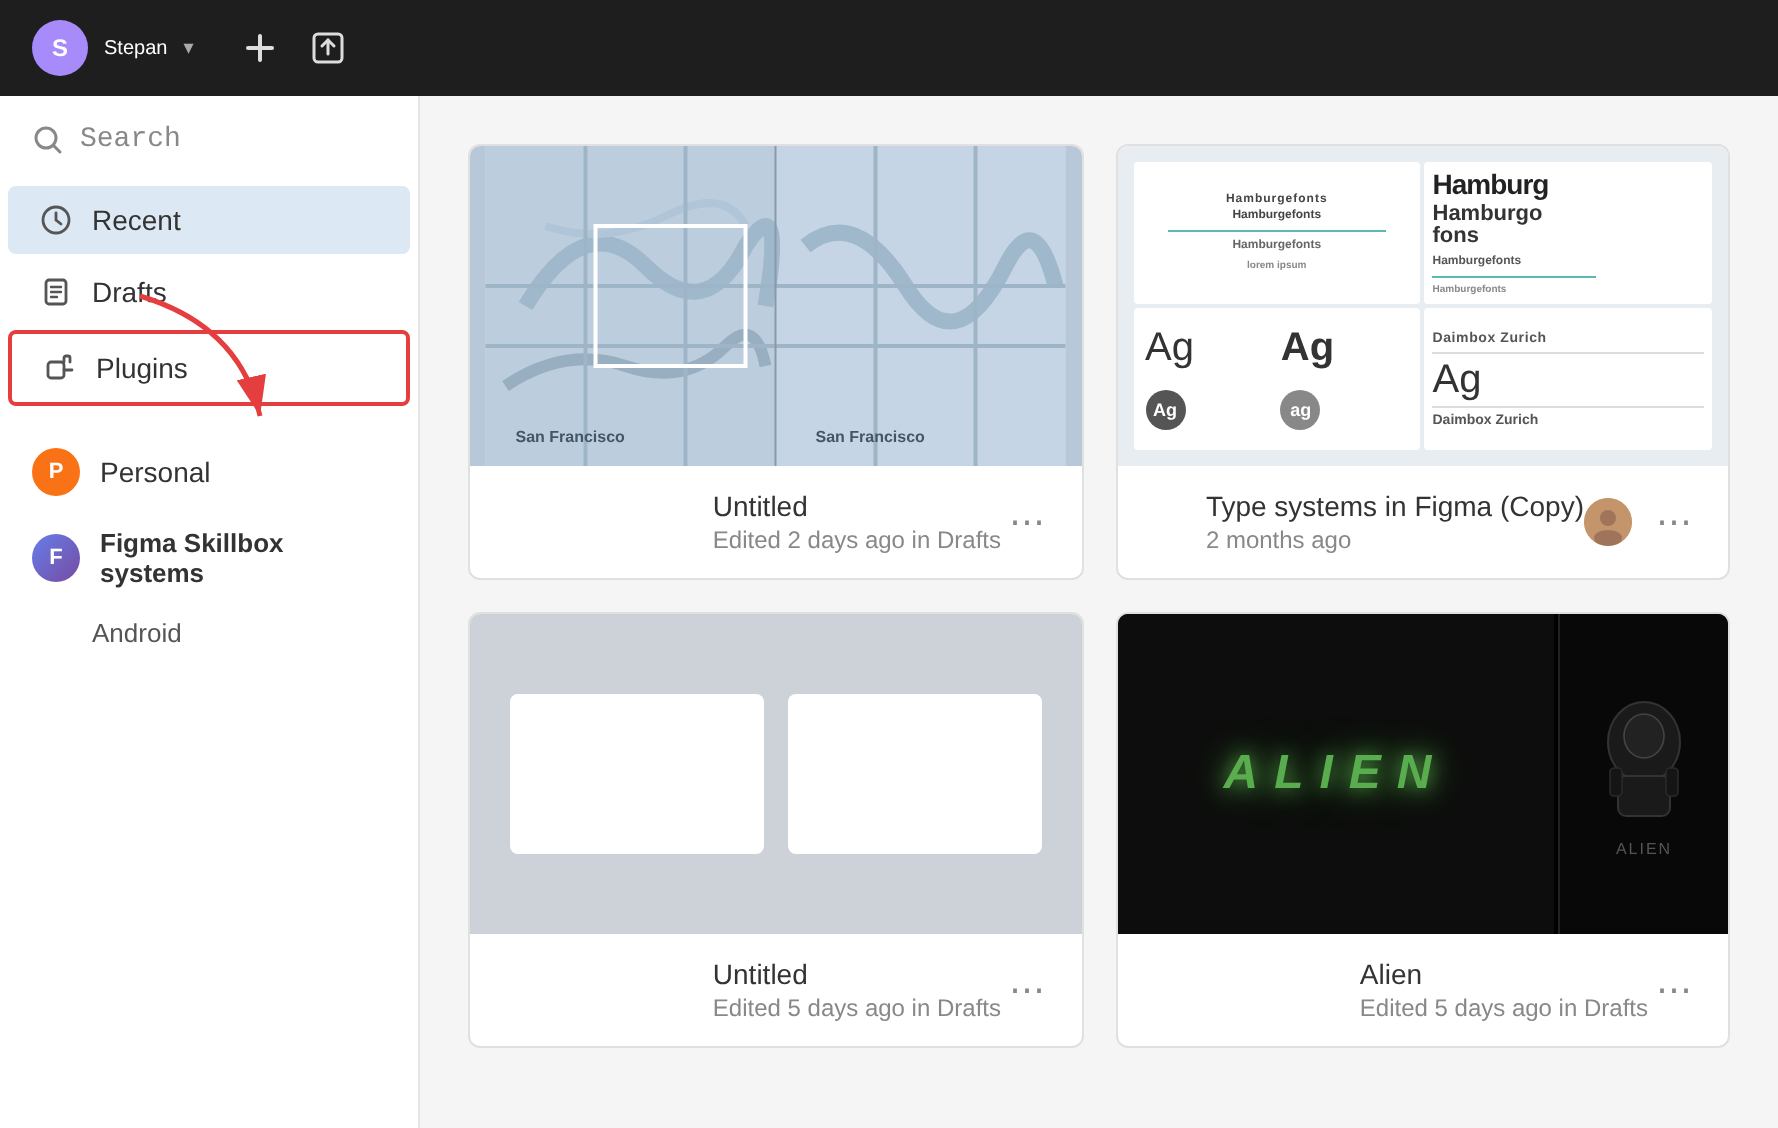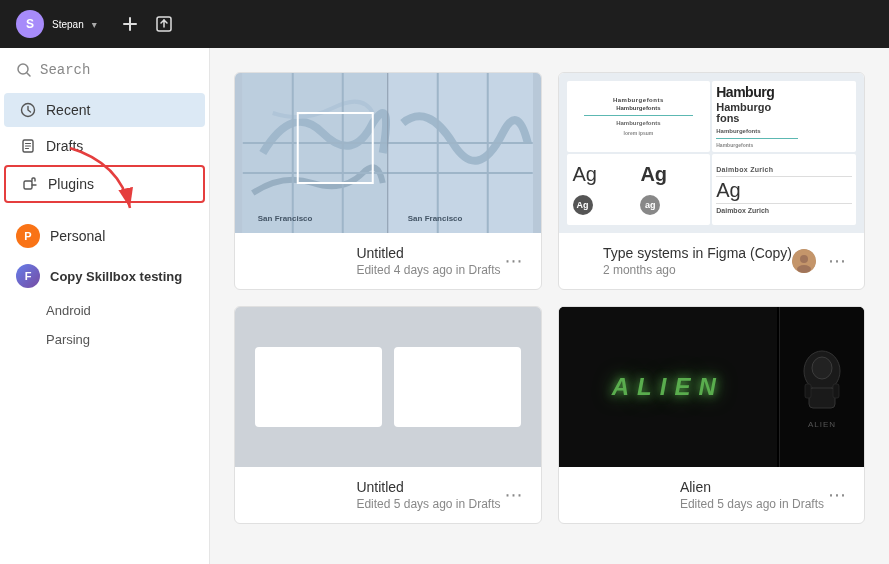--- a/index.html
+++ b/index.html
@@ -370,27 +370,24 @@
     <div class="sidebar-section">
       <div class="sidebar-org-item">
         <div class="org-avatar" style="background:#f97316;">P</div>
         <span style="font-size:14px;font-weight:500;">Personal</span>
       </div>
     </div>
 
     <div>
       <div class="sidebar-org-item">
         <div class="org-avatar org-avatar-blue">F</div>
-        <span style="font-size:13px;font-weight:600;">Copy Skillbox testing</span>
+        <span style="font-size:13px;font-weight:600;">Figma Skillbox systems</span>
       </div>
       <div class="sidebar-sub-item">
         <span>Android</span>
-      </div>
-      <div class="sidebar-sub-item">
-        <span>Parsing</span>
       </div>
     </div>
 
   </div>
 
   <div class="content">
     <div class="files-grid">
 
       <div class="file-card">
         <div class="file-thumbnail file-thumbnail-map">
@@ -422,21 +419,21 @@
             <text x="165" y="148" font-size="8" fill="#445566" font-weight="600">San Francisco</text>
 
             <line x1="145" y1="0" x2="145" y2="160" stroke="#8899aa" stroke-width="1"></line>
 
             <rect x="55" y="40" width="75" height="70" fill="none" stroke="#fff" stroke-width="2"></rect>
           </svg>
         </div>
         <div class="file-info">
           <div class="file-meta">
             <span class="file-name">Untitled</span>
-            <span class="file-date">Edited 4 days ago in Drafts</span>
+            <span class="file-date">Edited 2 days ago in Drafts</span>
           </div>
           <div class="file-actions">
             <button class="more-btn">⋯</button>
           </div>
         </div>
       </div>
 
       <div class="file-card">
         <div class="file-thumbnail file-thumbnail-type">
 

